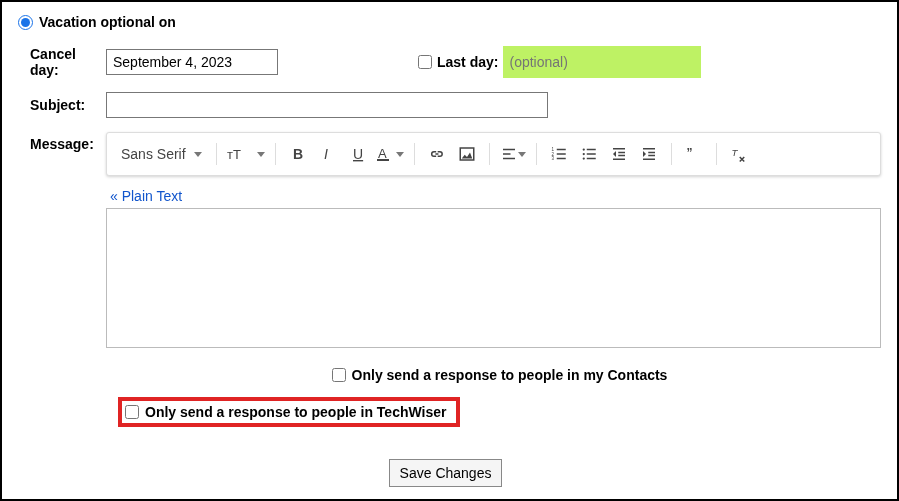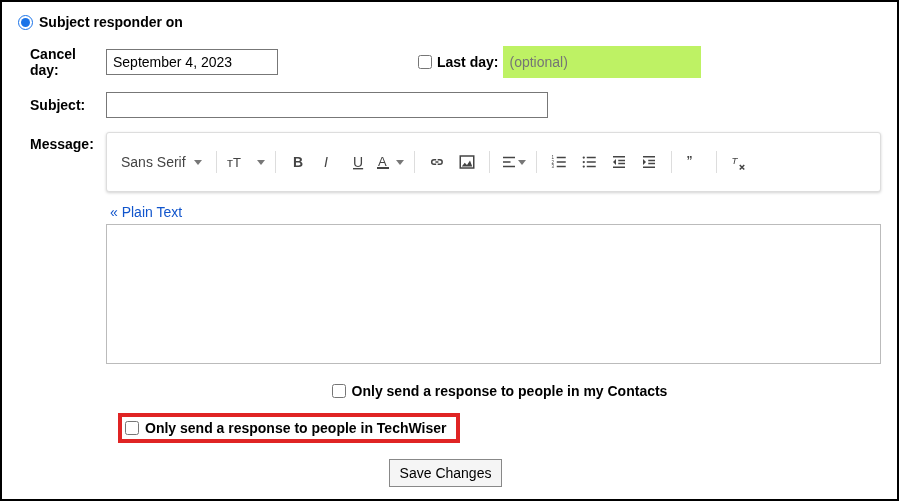--- a/index.html
+++ b/index.html
@@ -79,21 +79,21 @@
     .editor-area { flex: 1; }
     .toolbar {
       display: flex;
       align-items: center;
       gap: 2px;
       border: 1px solid #ddd;
       border-radius: 3px;
       box-shadow: 0 1px 3px rgba(0,0,0,0.18);
       padding: 6px 8px;
       background: #fff;
-      height: 60px;
+      height: 44px;
     }
     .tb-btn {
       display: flex;
       align-items: center;
       justify-content: center;
       min-width: 28px;
       height: 30px;
       cursor: pointer;
       color: #444;
       border-radius: 2px;
@@ -177,21 +177,21 @@
     input[type="checkbox"] {
       width: 14px;
       height: 14px;
     }
   </style>
 </head>
 <body>
 
 <div class="radio-row">
   <input type="radio" checked="" style="">
-  <span class="bold">Subject responder on</span>
+  <span class="bold">Vacation optional on</span>
 </div>
 
 <div class="row">
   <div class="label-col">Cancel day:</div>
   <input type="text" class="first-day-input" value="September 4, 2023" style="">
   <div class="last-day-group">
     <input type="checkbox" style="">
     <span class="bold">Last day:</span>
     <input type="text" class="last-day-input" placeholder="(optional)" style="">
   </div>

